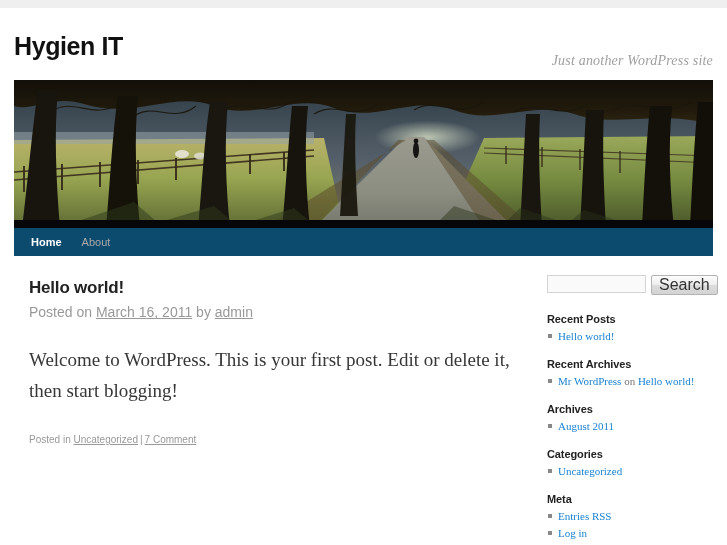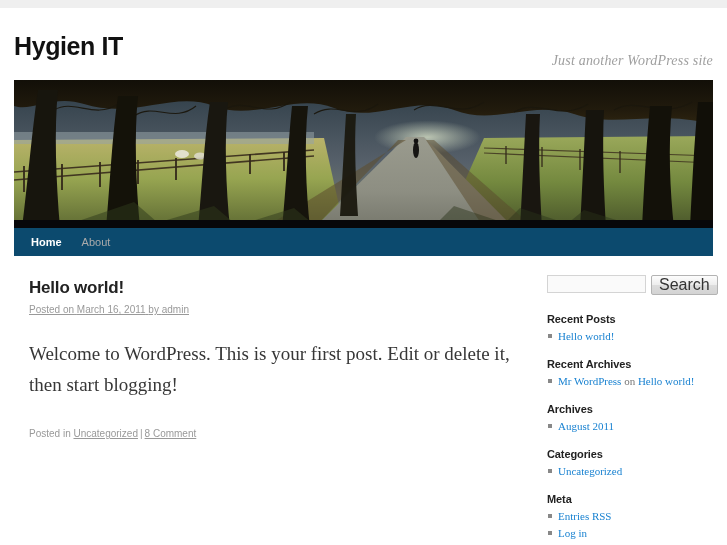--- a/index.html
+++ b/index.html
@@ -106,26 +106,25 @@
   }
   .entry-title {
     margin: 0 0 4px 0;
     font-size: 17px;
     font-weight: bold;
     color: #222222;
     line-height: 1.2;
     letter-spacing: -0.2px;
   }
   .entry-meta {
-    font-size: 10px;
+    font-size: 14px;
     color: #999999;
     line-height: 1.5;
     margin: 0 0 22px 0;
     font-family: "Liberation Sans", sans-serif;
-    text-decoration: underline;
   }
   .entry-meta a {
     color: #999999;
     text-decoration: underline;
   }
   .entry-content {
     font-family: "Liberation Serif", serif;
     font-size: 19px;
     color: #373737;
     line-height: 1.6;
@@ -363,21 +362,21 @@
             <span>Posted on</span>
             <a href="#">March 16, 2011</a>
             <span>by</span>
             <a href="#">admin</a>
           </div>
           <div class="entry-content">
             <p>Welcome to WordPress. This is your first post. Edit or delete it, then start blogging!</p>
           </div>
           <div class="entry-footer">
             <span>Posted in</span>
-            <a href="#">Uncategorized</a><span class="sep">|</span><a href="#">8 Comment</a>
+            <a href="#">Uncategorized</a><span class="sep">|</span><a href="#">7 Comment</a>
           </div>
         </article>
       </div>
 
       <aside class="sidebar">
 
         <form class="search-form">
           <input class="search-field" type="text" placeholder="" style="">
           <button class="search-submit" type="button">Search</button>
         </form>

